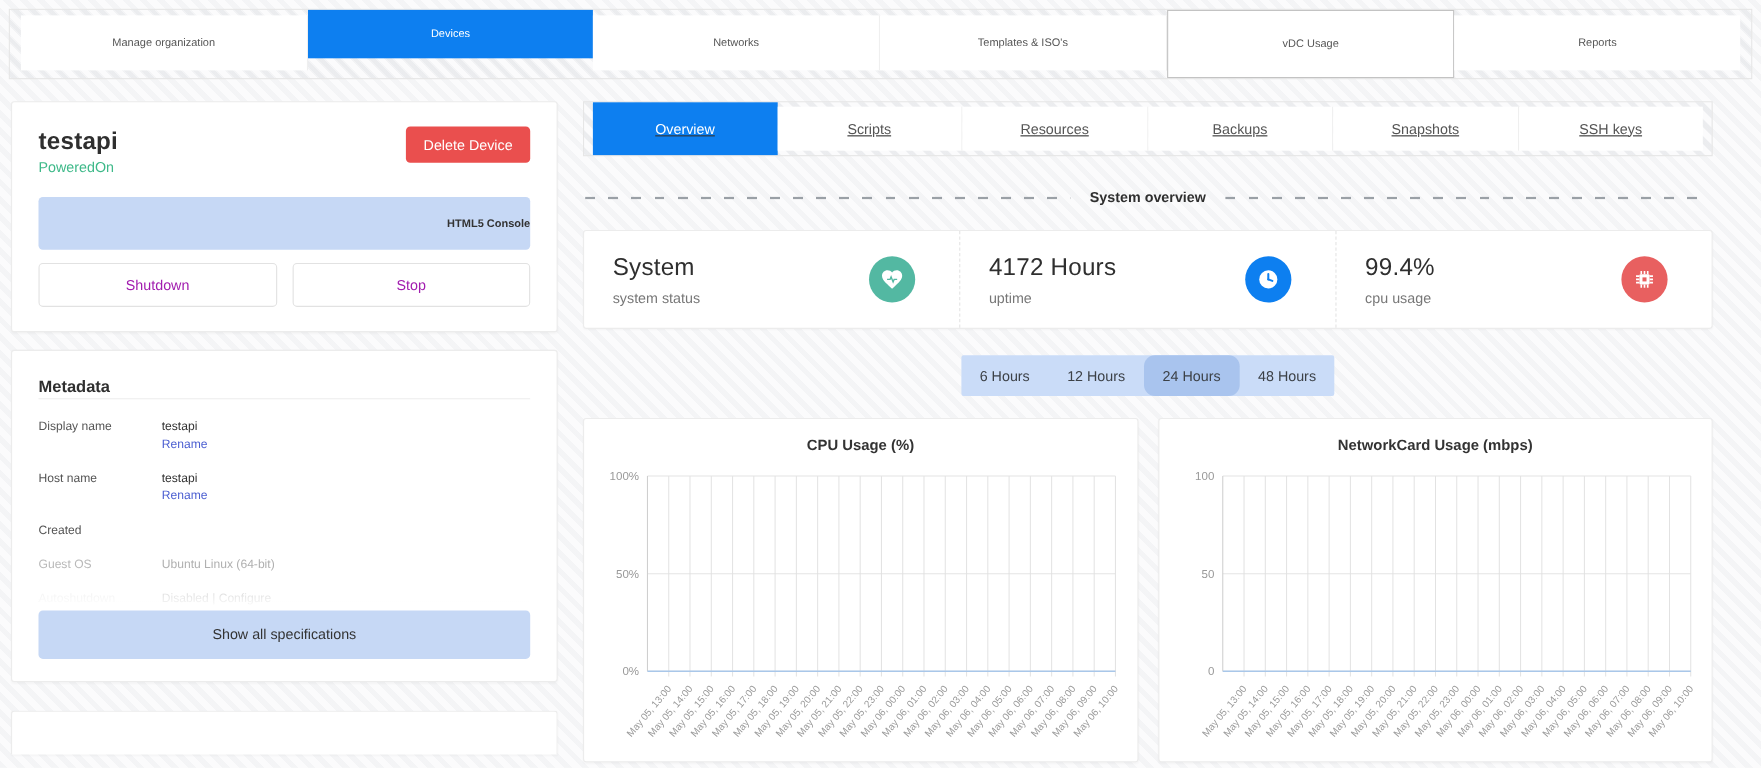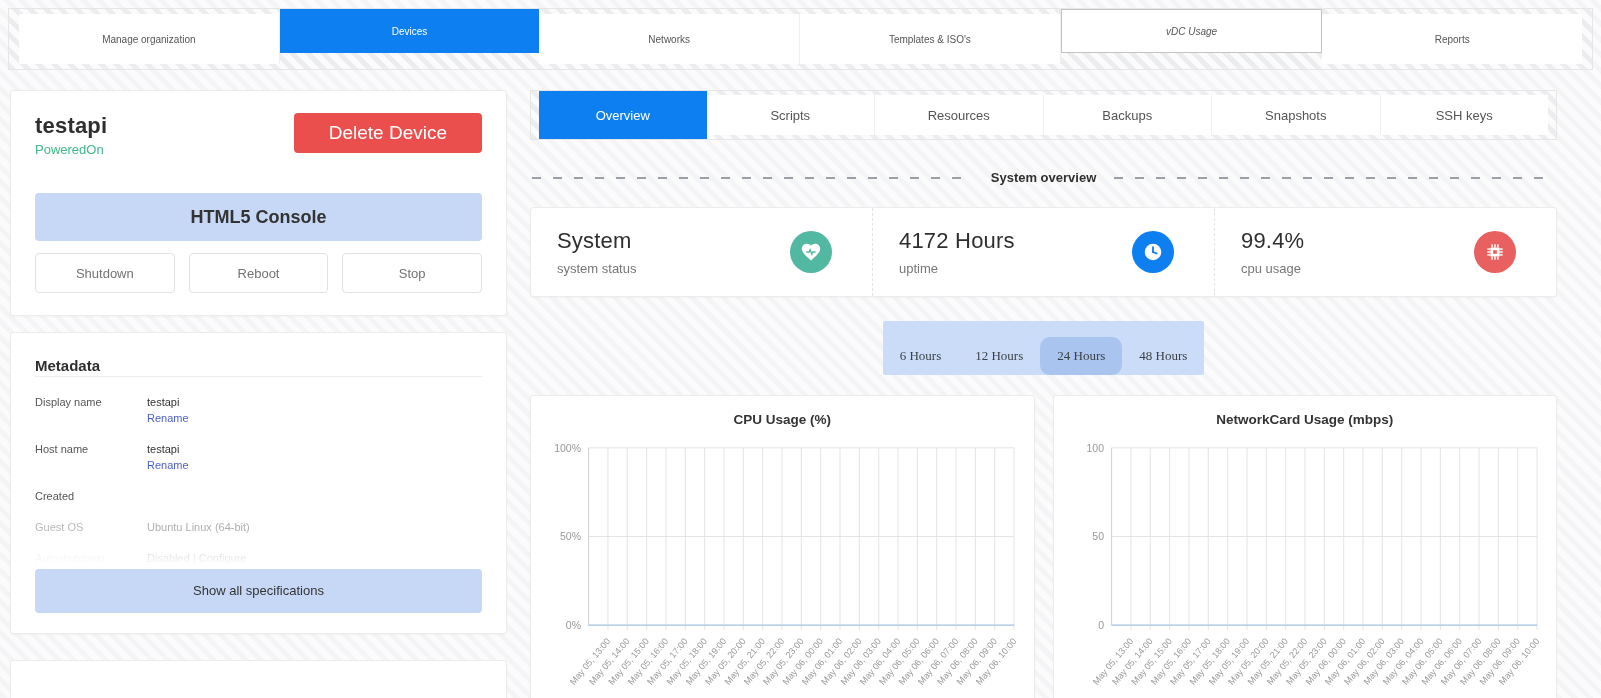--- a/index.html
+++ b/index.html
@@ -29,44 +29,44 @@
     display: flex; align-items: center; justify-content: center;
     font-size: 10px; color: #555; cursor: pointer;
     border-right: 1px solid #efefef;
   }
   .nav-tab:last-child { border-right: none; }
   .nav-tab.active {
     background: var(--accent-blue); color: #fff;
     margin: -5px 0; height: 44px; border-right: none;
   }
   .nav-tab.outlined {
-    margin: -5px 0; height: 44px; border: 1px solid #c3c3c3; font-style: italic;
+    margin: -5px 0; height: 62px; border: 1px solid #c3c3c3;
   }
   
   .main { display: flex; padding: 12px 44px 0 10px; gap: 23px; align-items: flex-start; }
   .left-col { width: 497px; flex: none; display: flex; flex-direction: column; }
   .right-col { flex: 1; min-width: 0; }
   
   .device-card { padding: 22px 24px; }
   .device-head { display: flex; justify-content: space-between; align-items: flex-start; }
   .device-head h1 { font-size: 22px; font-weight: bold; color: #2f2f2f; letter-spacing: .2px; }
   .power-state { color: var(--status-green); font-size: 13px; margin-top: 3px; }
   .btn-danger {
     background: var(--danger-red); color: #fff; border: none; border-radius: 4px;
-    font-size: 19px; padding: 9px 35px; cursor: pointer; font-family: inherit;
+    font-size: 13px; padding: 9px 16px; cursor: pointer; font-family: inherit;
   }
   .btn-console {
-    width: 100%; margin-top: 36px; height: 48px;
+    width: 100%; margin-top: 20px; height: 48px;
     background: var(--soft-blue); border: none; border-radius: 4px;
-    font-size: 18px; color: #333; font-weight: 600; cursor: pointer; font-family: inherit;
+    font-size: 10px; color: #333; font-weight: 600; cursor: pointer; font-family: inherit; text-align: right;
   }
   .power-buttons { display: flex; gap: 14px; margin-top: 12px; }
   .power-buttons button {
     flex: 1; height: 40px; background: #fff; border: 1px solid #e2e2e2; border-radius: 4px;
-    font-size: 13px; color: #737373; cursor: pointer; font-family: inherit;
+    font-size: 13px; color: #a21caf; cursor: pointer; font-family: inherit;
   }
   
   .meta-card { margin-top: 16px; padding: 24px 24px 20px; position: relative; }
   .meta-card h2 {
     font-size: 15px; font-weight: bold; color: #2f2f2f;
     padding-bottom: 2px; border-bottom: 1px solid #eee;
   }
   .meta-rows { margin-top: 18px; }
   .meta-row { display: flex; margin-bottom: 15px; font-size: 11px; line-height: 1.45; }
   .meta-label { width: 112px; flex: none; color: #555; }
@@ -84,21 +84,21 @@
     background: var(--soft-blue); border: none; border-radius: 4px;
     font-size: 13px; color: #333; cursor: pointer; font-family: inherit; position: relative;
   }
   .stub-card { margin-top: 26px; height: 40px; border-bottom: none; border-radius: 3px 3px 0 0; }
   
   .detail-tabs-wrap {
     border: 1px solid #e6e6e6;
     background-image: repeating-linear-gradient(45deg, rgba(150,158,168,.09) 0 5px, transparent 5px 11px);
     padding: 4px 8px;
   }
-  .detail-tabs { display: flex; }
+  .detail-tabs { display: flex; text-decoration: underline; }
   .detail-tab {
     flex: 1; height: 40px; background: #fff;
     display: flex; align-items: center; justify-content: center;
     font-size: 13px; color: #555; cursor: pointer; border-right: 1px solid #efefef;
   }
   .detail-tab:last-child { border-right: none; }
   .detail-tab.active { background: var(--accent-blue); color: #fff; margin: -4px 0; height: 48px; border-right: none; }
   
   .section-divider { display: flex; align-items: center; margin: 30px 2px 22px; }
   .dash-line { flex: 1; height: 2px; background: repeating-linear-gradient(90deg, #9aa0a6 0 9px, transparent 9px 21px); }
@@ -114,21 +114,21 @@
   .stat-label { font-size: 13px; color: #777; margin-top: 7px; }
   .stat-icon {
     width: 42px; height: 42px; border-radius: 50%; flex: none;
     display: flex; align-items: center; justify-content: center;
   }
   
   .time-range-wrap { display: flex; justify-content: center; margin-top: 24px; }
   .time-group { display: inline-flex; background: var(--soft-blue-group); border-radius: 2px; }
   .time-option {
     border: none; background: transparent; padding: 11px 17px;
-    font-size: 13px; color: #3c4147; cursor: pointer; font-family: Liberation Serif, serif; margin-top: 16px;
+    font-size: 13px; color: #3c4147; cursor: pointer; font-family: Liberation Sans, sans-serif;
   }
   .time-option.selected { background: var(--soft-blue-selected); border-radius: 10px; }
   
   .charts-row { display: flex; gap: 18px; margin-top: 20px; }
   .chart-card { flex: 1; min-width: 0; padding: 16px 8px 0; height: 313px; overflow: hidden; }
   .chart-title { text-align: center; font-size: 13.5px; font-weight: 600; color: #333; }
   .chart-card svg { width: 100%; height: 278px; display: block; margin-top: 2px; }
 </style>
 </head>
 <body>
@@ -154,21 +154,20 @@
         <div class="device-head">
           <div>
             <h1>testapi</h1>
             <div class="power-state">PoweredOn</div>
           </div>
           <button class="btn-danger">Delete Device</button>
         </div>
         <button class="btn-console">HTML5 Console</button>
         <div class="power-buttons">
             <button>Shutdown</button>
-            <button>Reboot</button>
             <button>Stop</button>
           </div>
       </section>
 
       <section class="card meta-card">
         <h2>Metadata</h2>
         <div class="meta-rows">
             <div class="meta-row">
               <div class="meta-label">Display name</div>
               <div class="meta-value"><div class="line">testapi</div><a class="meta-link">Rename</a></div>

